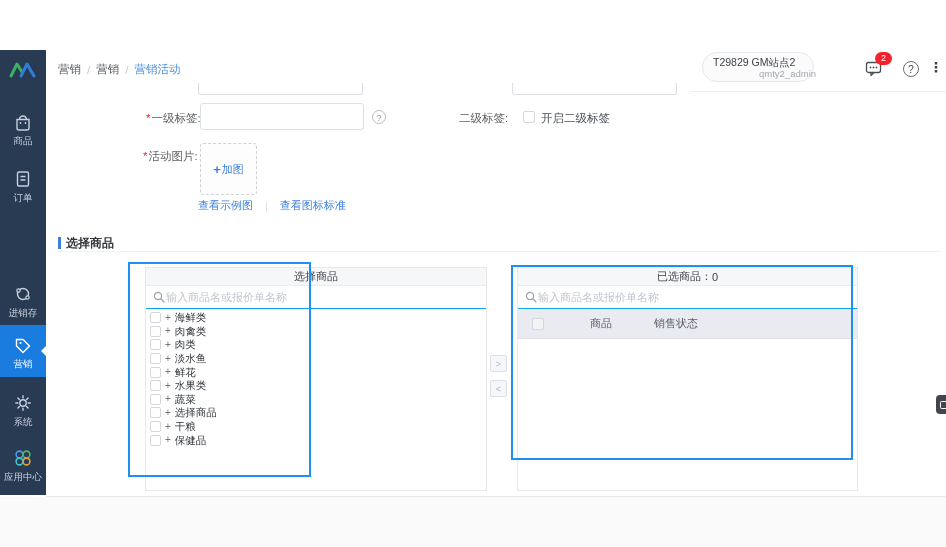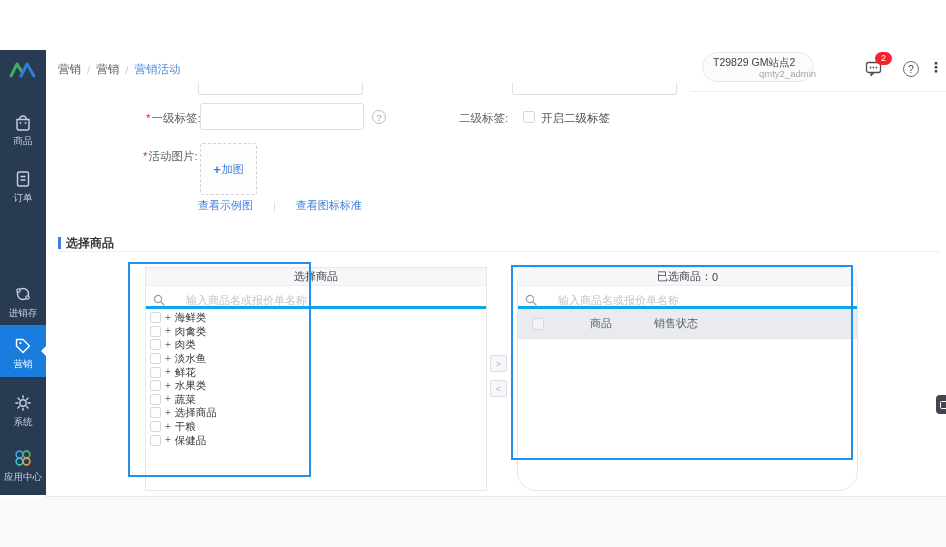--- a/index.html
+++ b/index.html
@@ -41,37 +41,37 @@
   .txt-input { border:1px solid #dcdfe6; border-radius:3px; background:#fff; font-size:11px; color:#333;
                padding:0 8px; outline:none; width:100%; height:100%; }
   .txt-input::placeholder { color:#c0c4cc; }
   .help-circ { width:14px; height:14px; border:1px solid #b9bdc4; border-radius:50%; color:#9aa0a8;
                font-size:9.5px; display:flex; align-items:center; justify-content:center; cursor:pointer;}
   .cbx { width:12px; height:12px; border:1px solid #d4d7dc; border-radius:2px; background:#fff; cursor:pointer;}
   .upload-box { left:200px; top:143px; width:57px; height:52px; border:1px dashed #cfd3d9; border-radius:3px;
                 display:flex; align-items:center; justify-content:center; color:#3d7fdb; font-size:11px;
                 cursor:pointer; background:#fdfdfd; }
   .upload-box .plus { font-weight:bold; font-size:13px; margin-right:1px; }
-  .img-links { left:198px; top:198px; display:flex; align-items:center; gap:20px; font-size:11px; }
+  .img-links { left:198px; top:198px; display:flex; align-items:center; gap:12px; font-size:11px; }
   .img-links a { color:#3d7fdb; text-decoration:none; cursor:pointer; }
   .img-links .ldiv { color:#dcdfe4; }
 
   
   .sec-bar { left:58px; top:237px; width:3px; height:12px; background:#3d7fdb; }
   .sec-title { left:66px; top:235px; font-size:12px; color:#33363c; font-weight:bold; }
   .sec-div { left:58px; top:251px; width:882px; height:1px; background:#f0f0f0; }
 
   
   .panel { top:267px; height:224px; border:1px solid #e8e8e8; background:#fff; }
   .panel-l { left:145px; width:342px; }
-  .panel-r { left:517px; width:341px;border-radius:19px; }
+  .panel-r { left:517px; width:341px; }
   .p-head { height:18px; background:#f6f7f9; border-bottom:1px solid #ececec; display:flex;
             align-items:center; justify-content:center; font-size:11px; color:#3c3f45; }
-  .p-search { height:23px; border-bottom:3px solid #0ea5e9; display:flex; align-items:flex-end;
-              padding:0 7px; gap:21px; }
+  .p-search { height:23px; border-bottom:1px solid #0ea5e9; display:flex; align-items:center;
+              padding:0 7px; gap:1px; }
   .p-search input { border:none; outline:none; flex:1; font-size:11px; color:#333; background:transparent; }
   .p-search input::placeholder { color:#bfc4cc; }
   .tree { padding-top:2px; }
   .tree-row { height:13.6px; display:flex; align-items:center; padding-left:4px; gap:4px; cursor:pointer;}
   .tree-row .cb { width:11px; height:11px; border:1px solid #d4d7dc; border-radius:2px; background:#fff; flex:0 0 auto;}
   .tree-row .plus { font-size:10px; color:#70747c; line-height:10px; }
   .tree-row .tl { font-size:10.5px; color:#33363c; line-height:11px; }
   .tbl-head { height:30px; background:#e9ebf0; border-bottom:1px solid #e0e3e8; display:grid;
               grid-template-columns:40px 86px 64px 140px; align-items:center; }
   .tbl-head .cell { font-size:11px; color:#5a5e66; text-align:center; }

